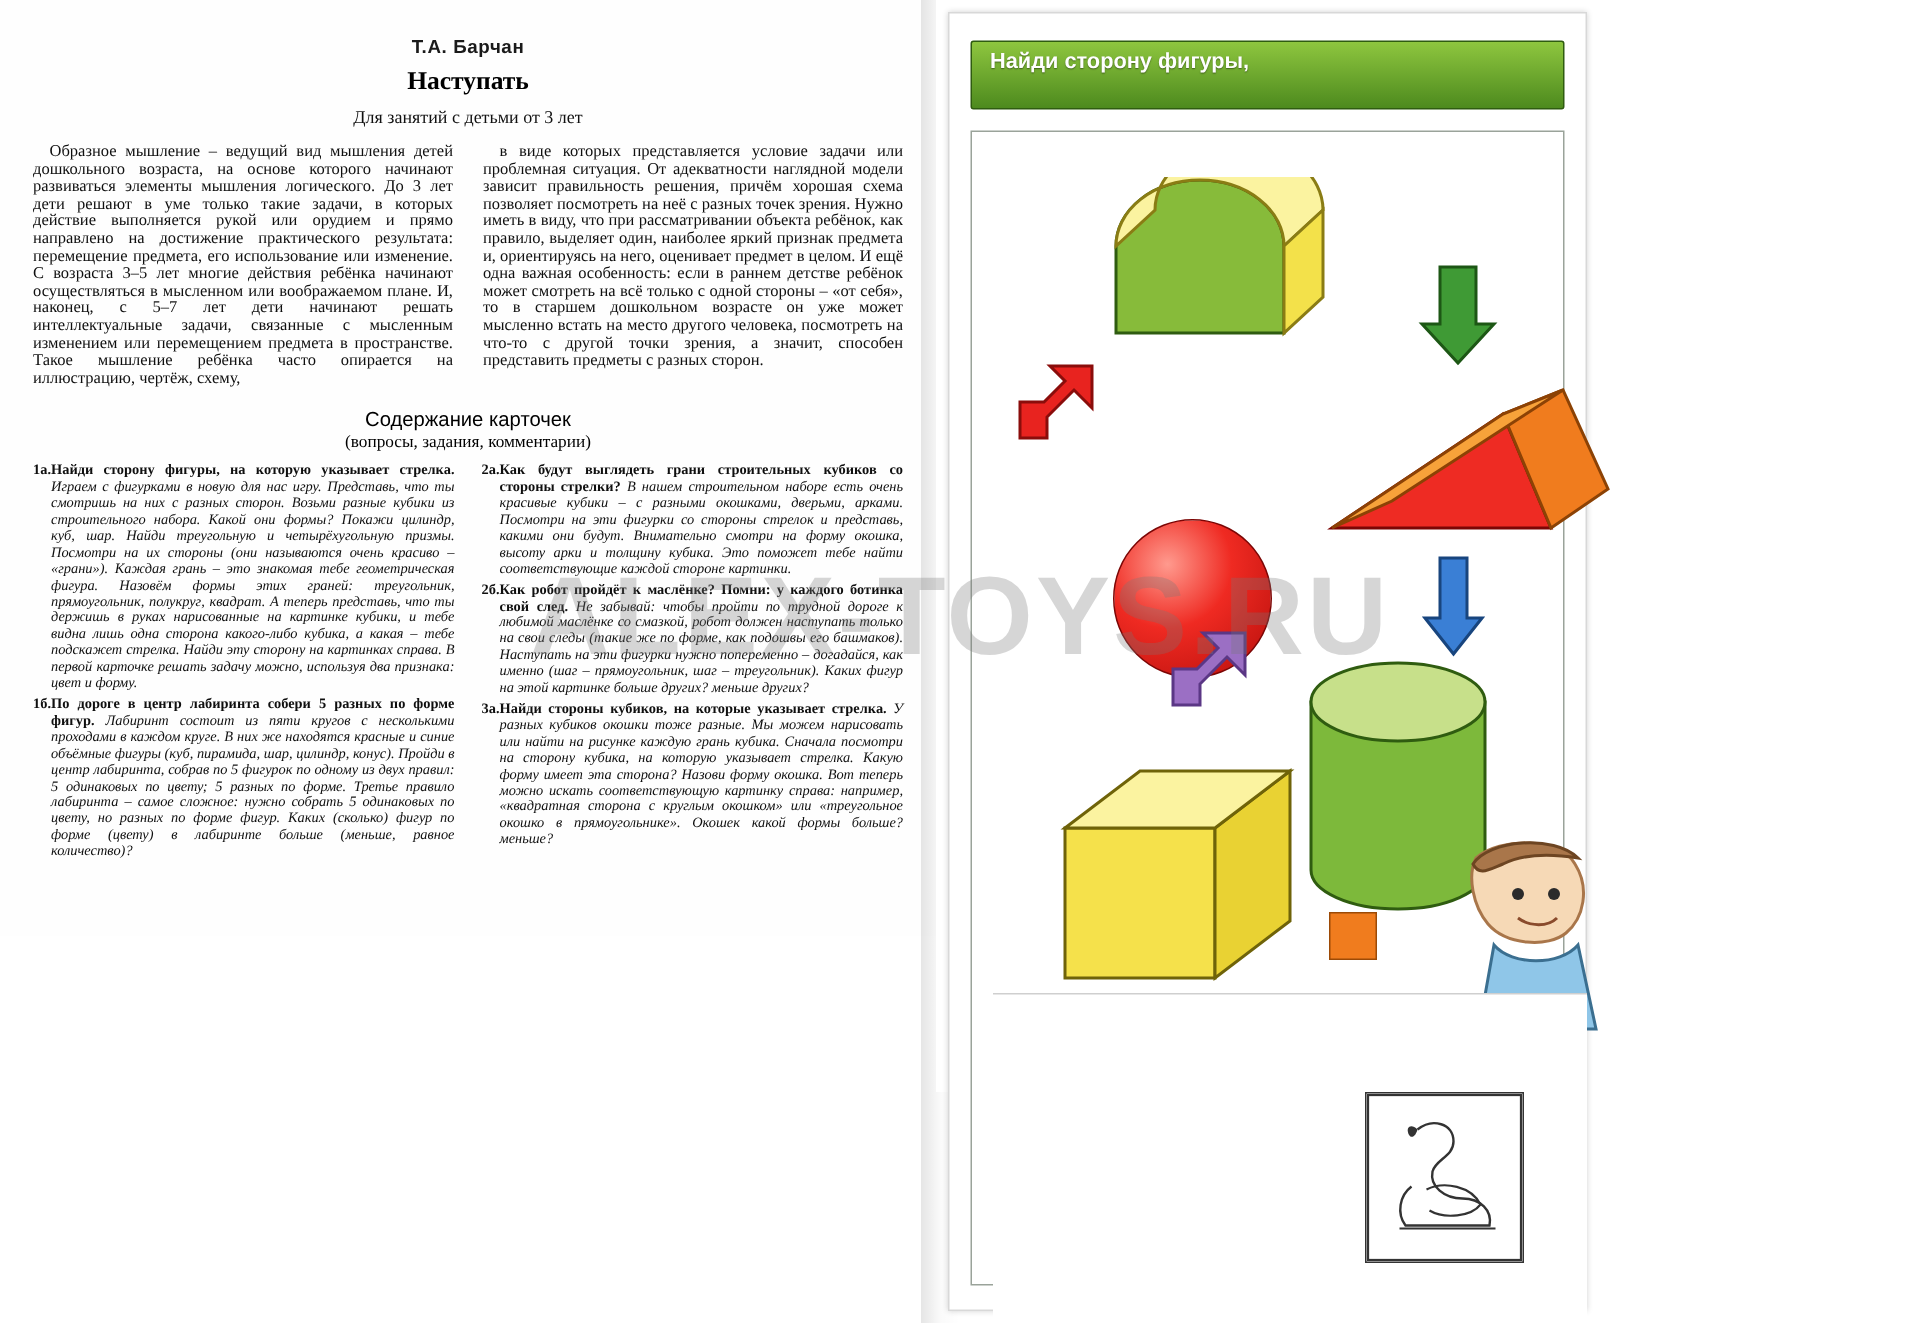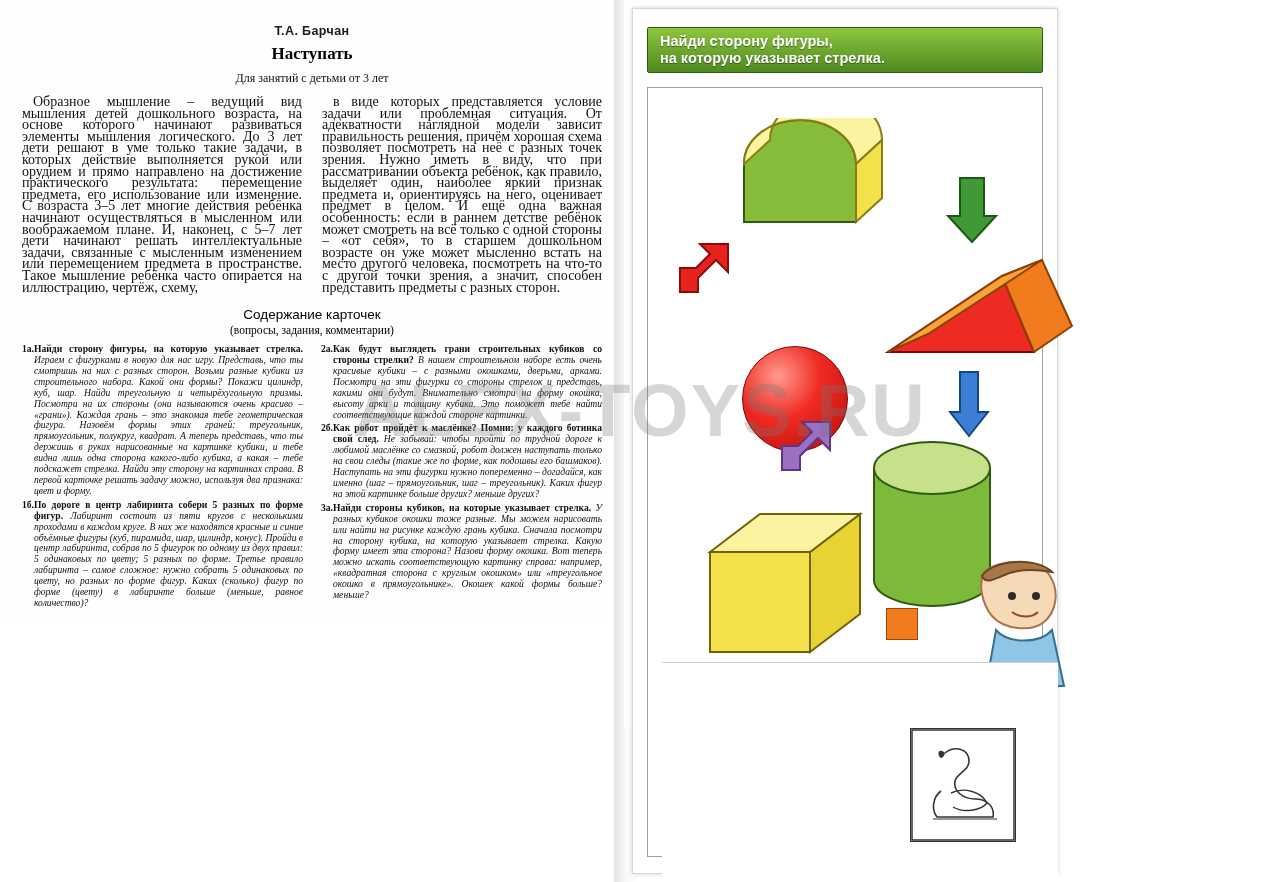--- a/index.html
+++ b/index.html
@@ -29,21 +29,21 @@
     text-align:center;font-size:12px;margin-top:7px;color:#111;
   }
   .section-head{
     text-align:center;font-size:14px;margin-top:12px;color:#000;
     font-family:"Liberation Sans", sans-serif;
     letter-spacing:.2px;
   }
   .two-col{
     margin-top:10px;
     column-count:2;column-gap:20px;
-    font-size:14px;line-height:11.6px;text-align:justify;
+    font-size:11px;line-height:11.6px;text-align:justify;
     color:#0f0f0f;
   }
   .two-col p{margin:0 0 0 0;text-indent:11px;}
   .center-head-2{
     text-align:center;font-family:"Liberation Sans", sans-serif;
     font-size:13.5px;margin-top:14px;color:#000;
   }
   .center-head-3{
     text-align:center;font-size:11.5px;margin-top:2px;color:#000;
   }
@@ -169,21 +169,20 @@
   </div>
 </div>
 
 <div id="gutter"></div>
 
 <div id="right-page">
   <div id="card">
 
     <div id="card-banner">
       <div>Найди сторону фигуры,</div>
-      <div>на которую указывает стрелка.</div>
     </div>
 
     <div id="card-field">
 
       <svg class="fig" id="fig-cylinder-horizontal" viewBox="0 0 172 118">
         <path d="M22 104 L22 46 A56 44 0 0 1 134 46 L134 104 Z" fill="#87bb3a" stroke="#2f5c10" stroke-width="2"></path>
         <path d="M22 46 A56 44 0 0 1 134 46 L160 22 A56 44 0 0 0 48 22 Z" fill="#fbf3a0" stroke="#8a7c14" stroke-width="2"></path>
         <path d="M134 104 L134 46 L160 22 L160 80 Z" fill="#f3e14a" stroke="#8a7c14" stroke-width="2"></path>
       </svg>
 

